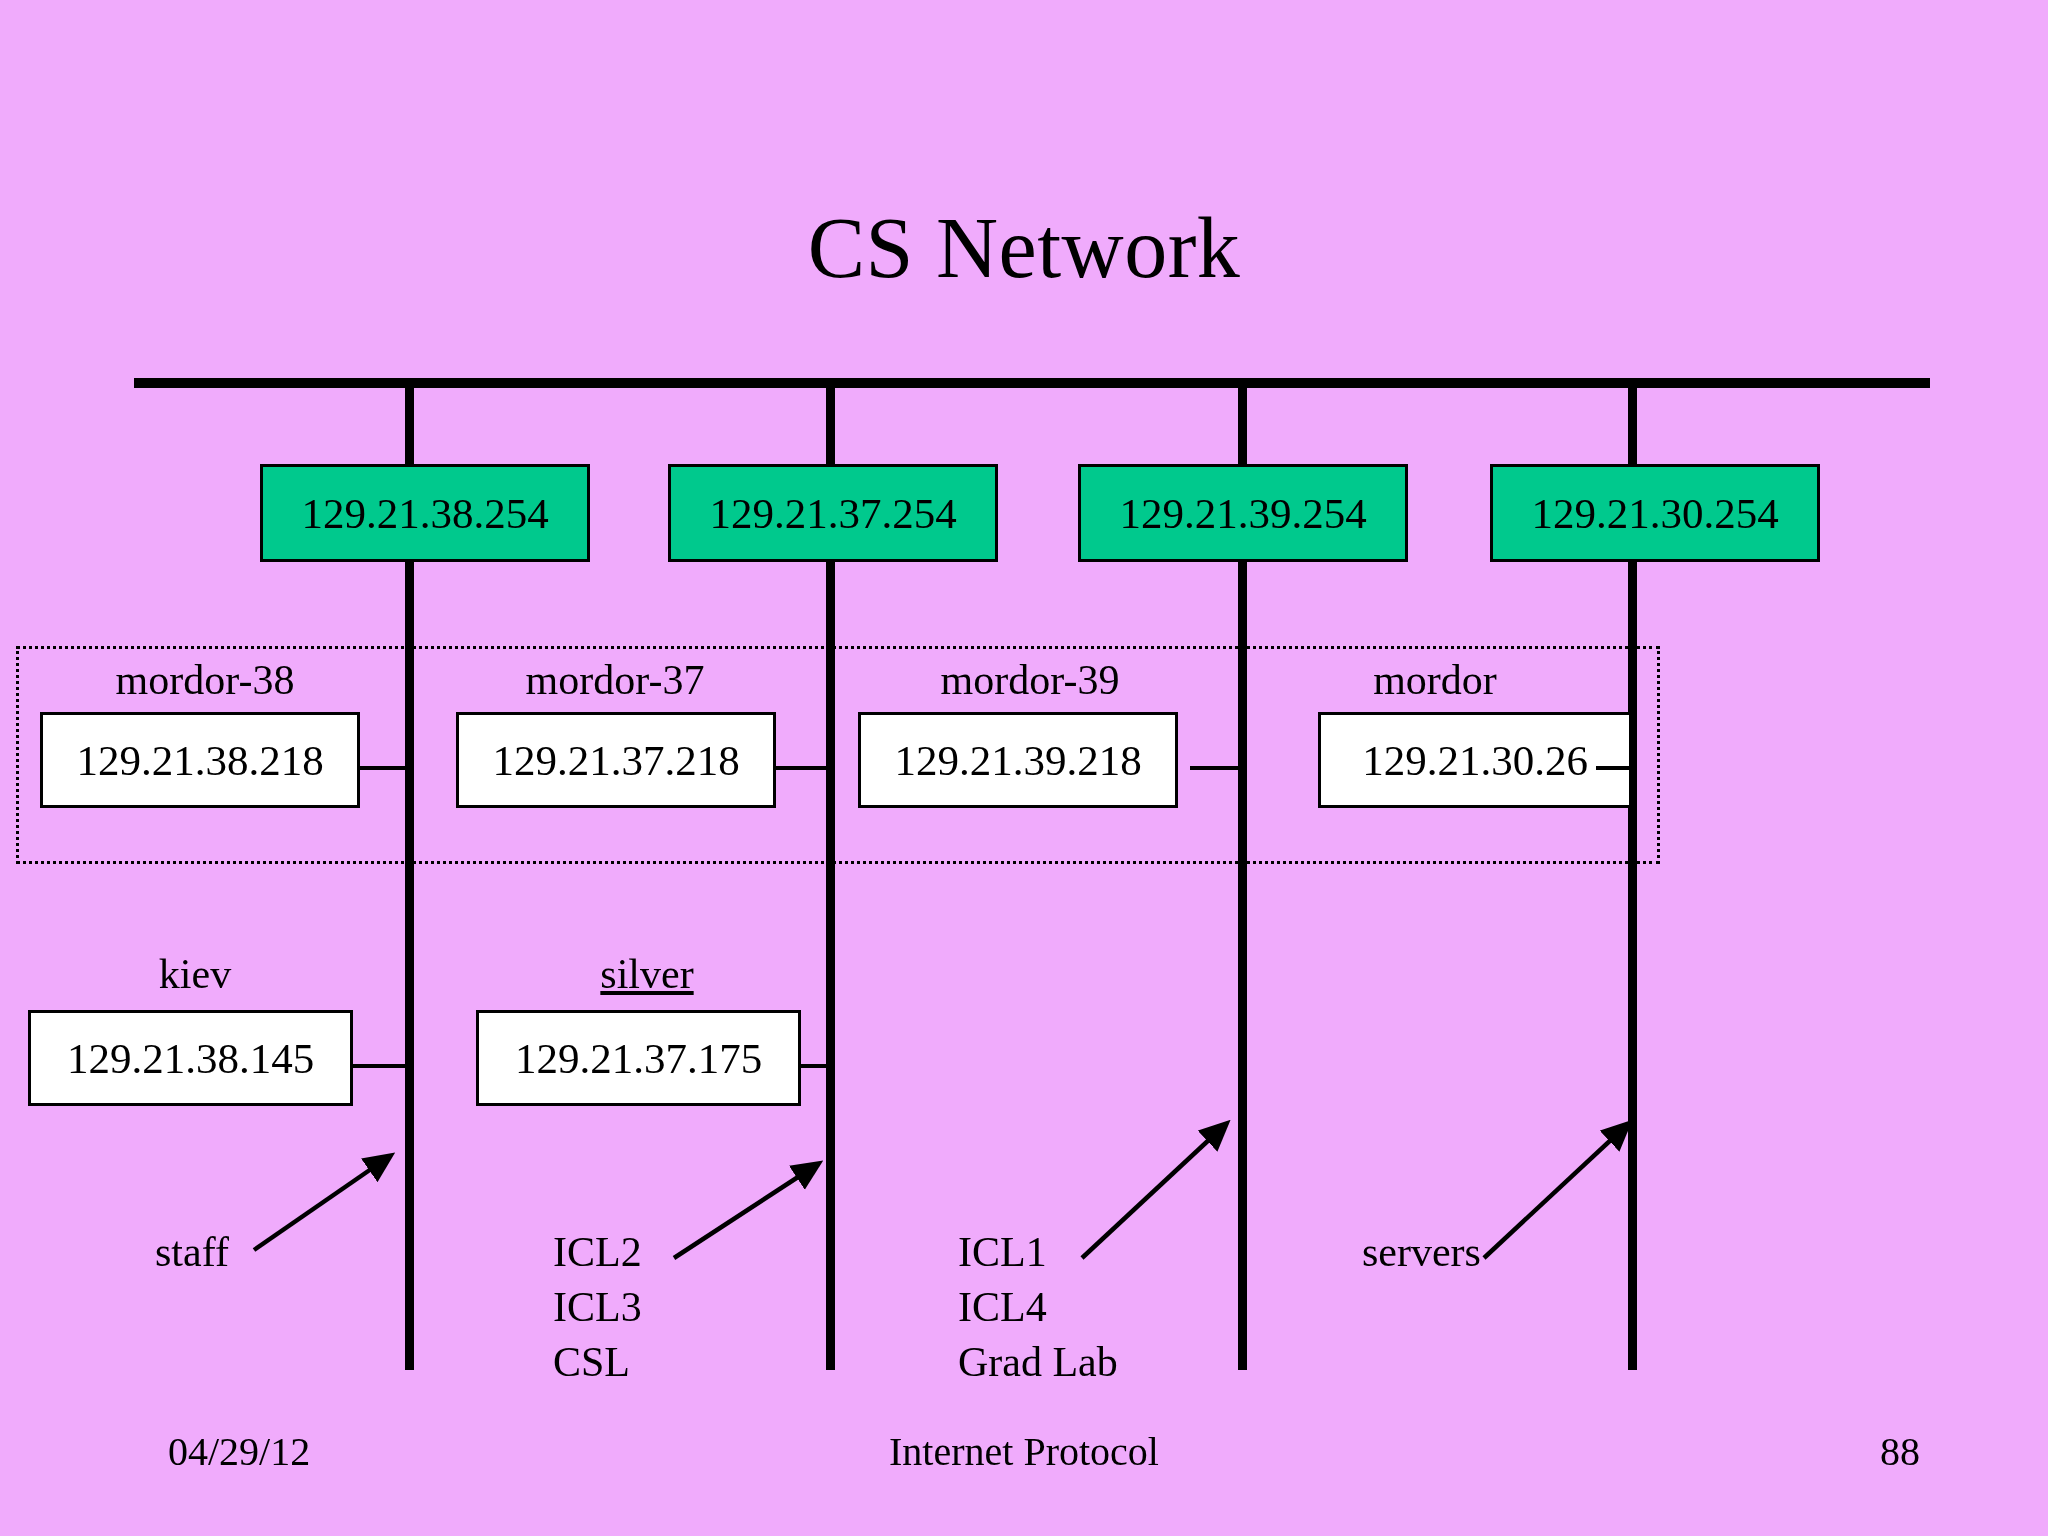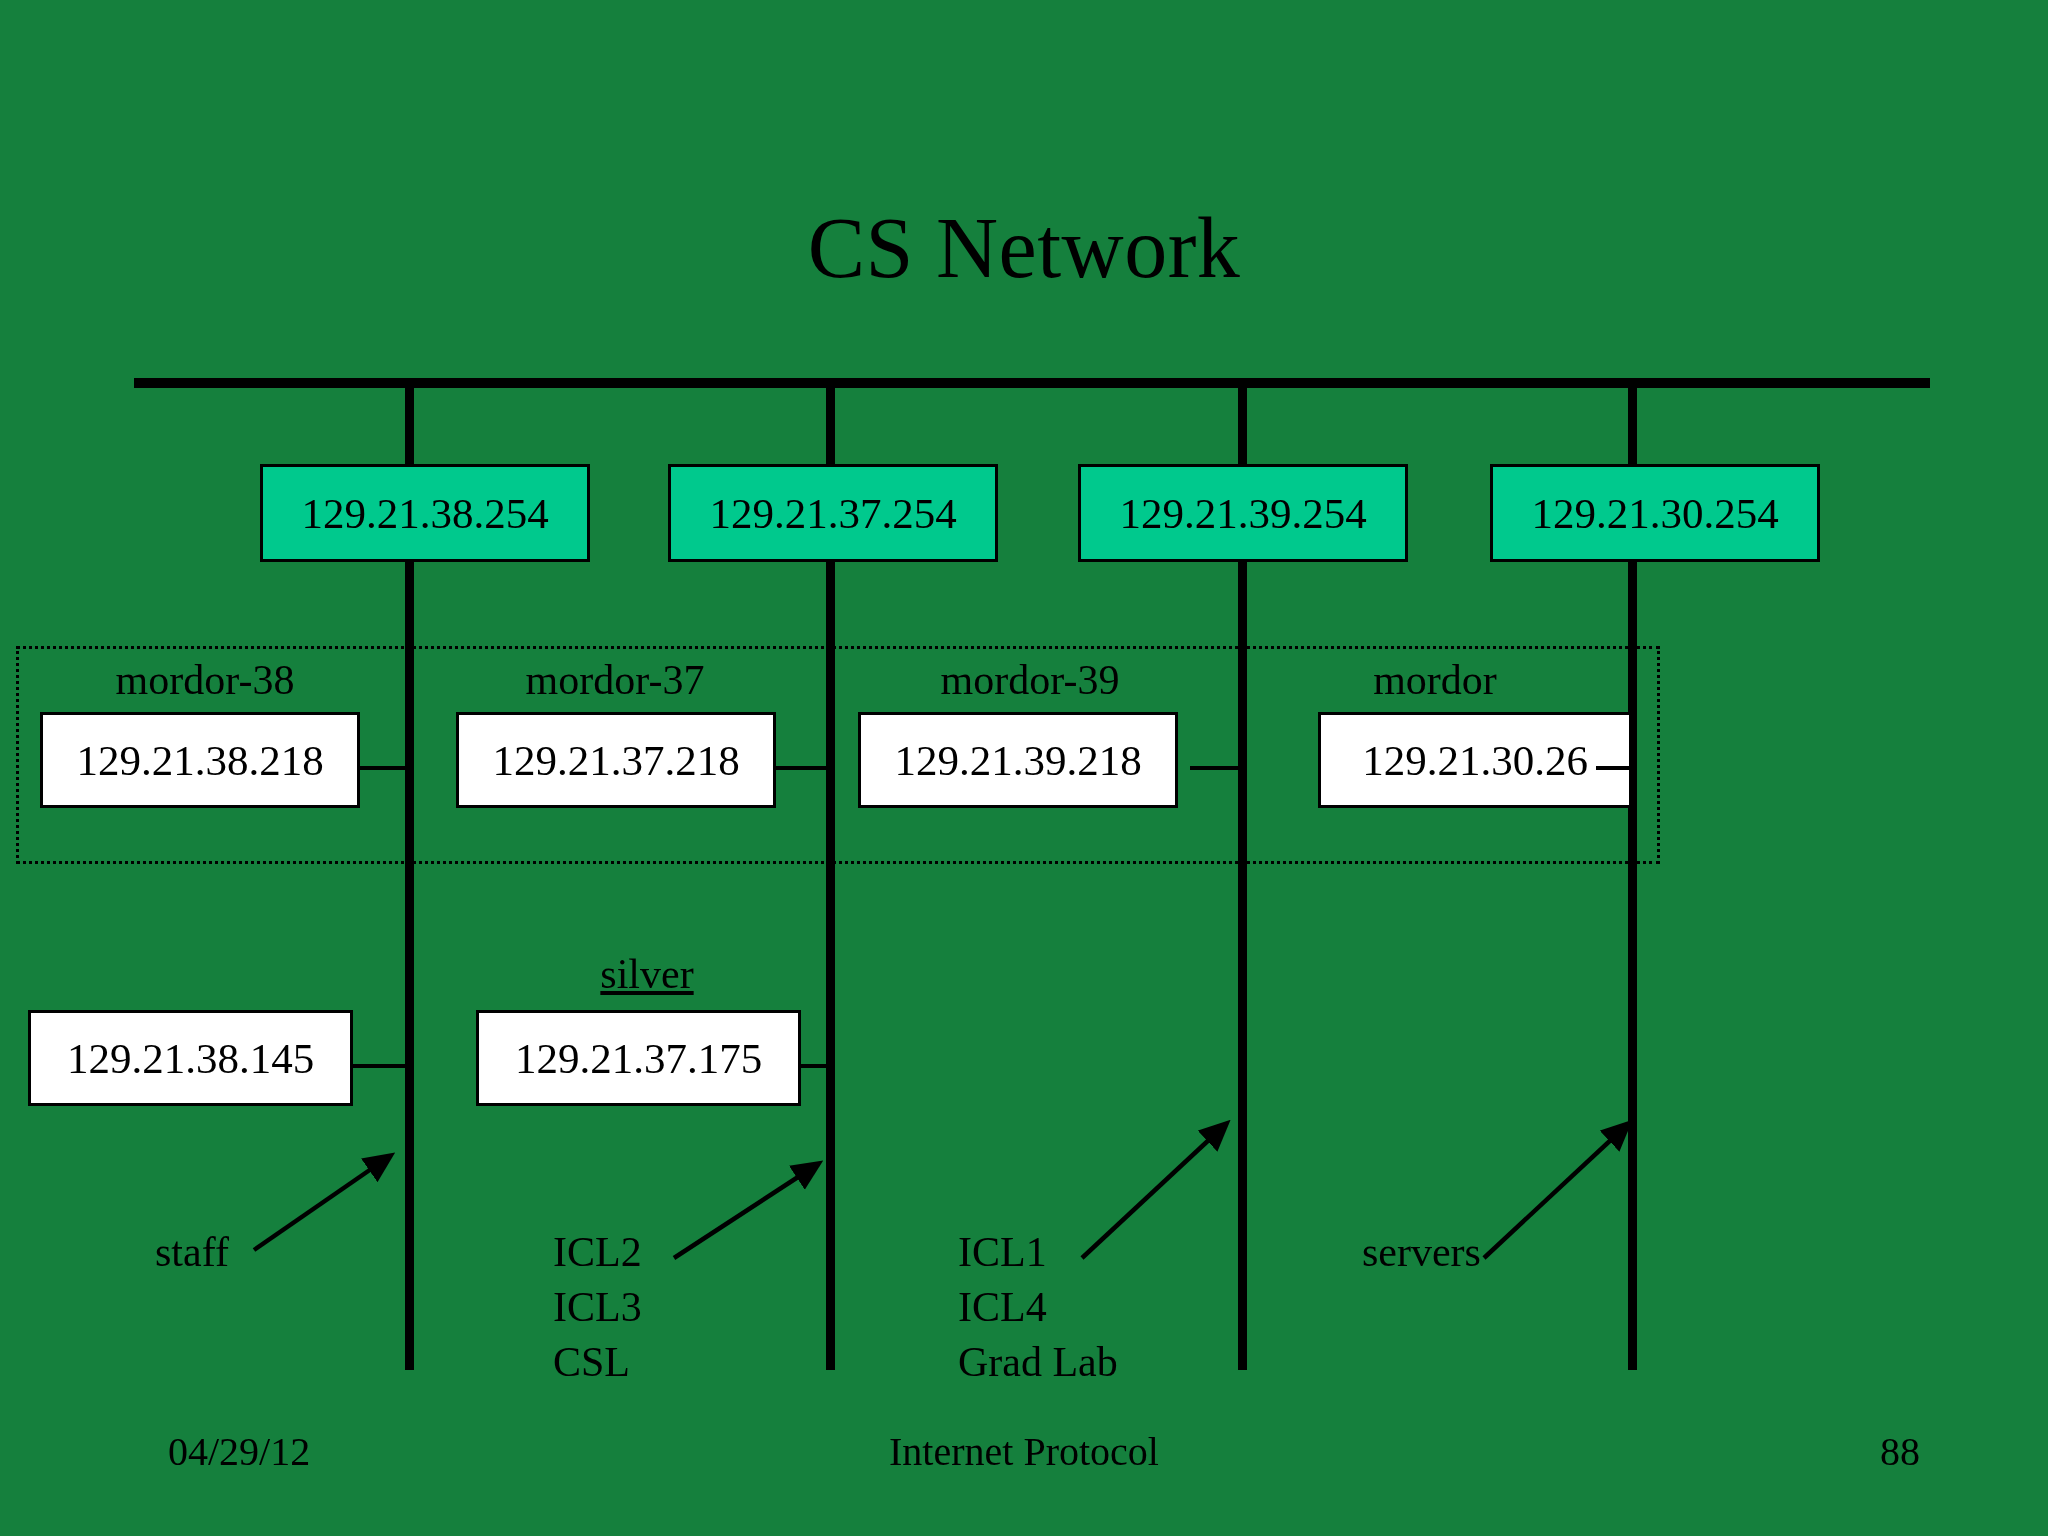--- a/index.html
+++ b/index.html
@@ -8,21 +8,21 @@
     background: #ffffff;
   }
   body {
     font-family: "Liberation Serif", "DejaVu Serif", serif;
     color: #000000;
   }
   #slide {
     position: relative;
     width: 2048px;
     height: 1536px;
-    background: #15803d;
+    background: #f0abfc;
     overflow: hidden;
   }
 
   
   #slide-title {
     position: absolute;
     left: 0;
     top: 205px;
     width: 2048px;
     text-align: center;
@@ -159,20 +159,21 @@
   <div class="host-box" style="left:858px; top:712px; width:320px; height:96px;">
     <span>129.21.39.218</span>
   </div>
   <div class="stub" style="left:1190px; top:766px; width:52px;"></div>
 
   <div class="host-box" style="left:1282px; top:712px; width:314px; height:96px;margin-left:36px;">
     <span>129.21.30.26</span>
   </div>
   <div class="stub" style="left:1596px; top:766px; width:36px;"></div>
 
+  <div class="host-name" style="left:30px; top:950px; width:330px;">kiev</div>
   <div class="host-box" style="left:28px; top:1010px; width:325px; height:96px;">
     <span>129.21.38.145</span>
   </div>
   <div class="stub" style="left:353px; top:1064px; width:54px;"></div>
 
   <div class="host-name" style="left:482px; top:950px; width:330px;text-decoration:underline;">silver</div>
   <div class="host-box" style="left:476px; top:1010px; width:325px; height:96px;">
     <span>129.21.37.175</span>
   </div>
   <div class="stub" style="left:801px; top:1064px; width:28px;"></div>

